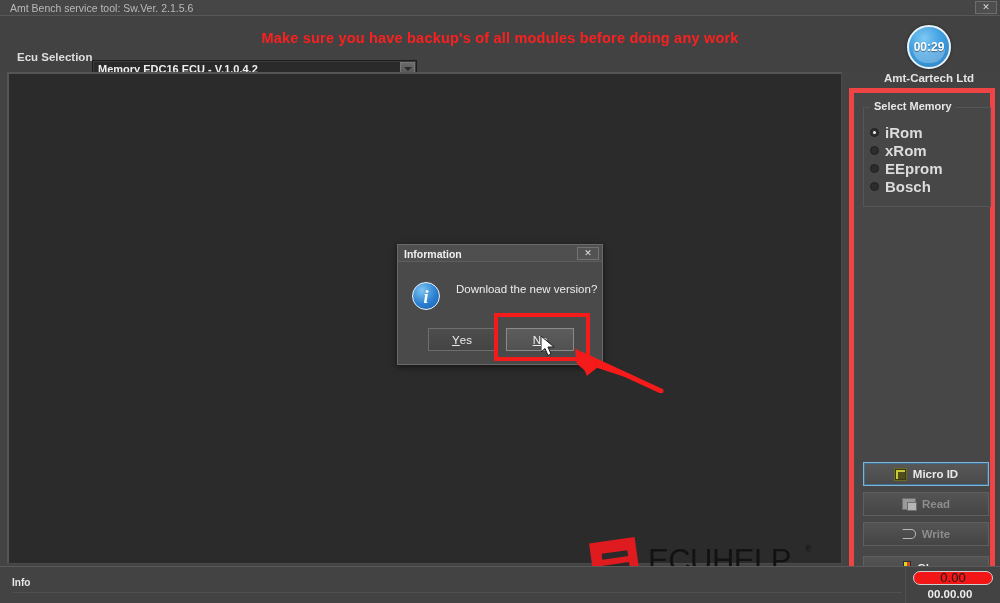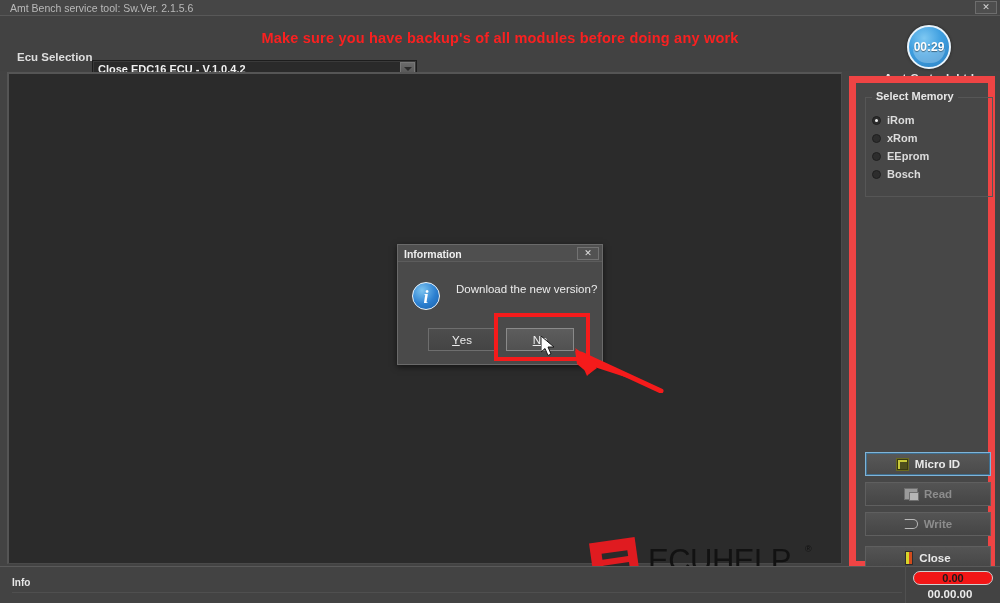--- a/index.html
+++ b/index.html
@@ -109,24 +109,24 @@
     width: 835px; height: 492px;
     background: #2b2b2b;
     border-top: 2px solid #555;
     border-left: 2px solid #555;
     border-right: 1px solid #4a4a4a;
     border-bottom: 1px solid #4a4a4a;
   }
 
   
   .sidebar {
-    position: absolute; left: 849px; top: 76px;
+    position: absolute; left: 849px; top: 88px;
     width: 146px; height: 492px;
     background: #474747;
-    border: 7px solid #ef4444;
+    border: 5px solid #ef4444;
   }
   .memory-group {
     position: absolute; left: 9px; top: 14px;
     width: 128px; height: 100px;
     border: 1px solid #565656;
   }
   .memory-legend {
     position: absolute; left: 6px; top: -8px;
     padding: 0 4px;
     background: #474747;
@@ -141,21 +141,21 @@
     width: 9px; height: 9px; border-radius: 50%;
     background: #2d2d2d;
     border: 1px solid #1f1f1f;
     display: flex; align-items: center; justify-content: center;
   }
   .radio-dot.on:after {
     content: ""; width: 3px; height: 3px; border-radius: 50%;
     background: #f2f2f2;
   }
   .radio-label {
-    font-size: 11px; font-weight: bold; color: #dcdcdc; text-align: right;
+    font-size: 15px; font-weight: bold; color: #dcdcdc; text-align: right;
   }
 
   
   .btn {
     position: absolute; left: 9px; width: 126px; height: 24px;
     background: linear-gradient(#545454, #454545);
     border: 1px solid #5f5f5f;
     display: flex; align-items: center; justify-content: center; gap: 6px;
     font-size: 11.5px; font-weight: bold; color: #e9e9e9;
   }
@@ -216,21 +216,21 @@
   .info-sep {
     position: absolute; left: 905px; top: 566px; width: 1px; height: 37px;
     background: #505050;
   }
   .meter {
     position: absolute; right: 7px; top: 4px;
     width: 80px; height: 14px;
     background: #f21616;
     border: 1px solid #cfcfcf;
     border-radius: 7px;
-    color: #1a1a1a; font-size: 11px; font-weight: bold;
+    color: #1a1a1a; font-size: 13px; font-weight: normal;
     text-align: center; line-height: 12px;
   }
   .clock {
     position: absolute; right: 10px; top: 21px;
     width: 80px;
     text-align: center;
     font-size: 11.5px; font-weight: bold; color: #ececec;
   }
 
   
@@ -340,21 +340,21 @@
   <div class="titlebar">
     <div class="titlebar-text">Amt Bench service tool:  Sw.Ver. 2.1.5.6</div>
     <div class="win-close">✕</div>
   </div>
 
   <div class="header">
     <div class="banner">Make sure you have backup's of all modules before doing any work</div>
 
     <div class="ecu-label">Ecu Selection</div>
     <div class="ecu-combo">
-      <div class="ecu-combo-value">Close EDC16 ECU - V.1.0.4.2</div>
+      <div class="ecu-combo-value">Memory EDC16 ECU - V.1.0.4.2</div>
       <div class="ecu-combo-arrow">
           <i></i>
         </div>
     </div>
 
     <div class="timer-wrap">
       <div class="timer-circle">
         <div class="timer-value">00:29</div>
       </div>
       <div class="company">Amt-Cartech Ltd</div>

